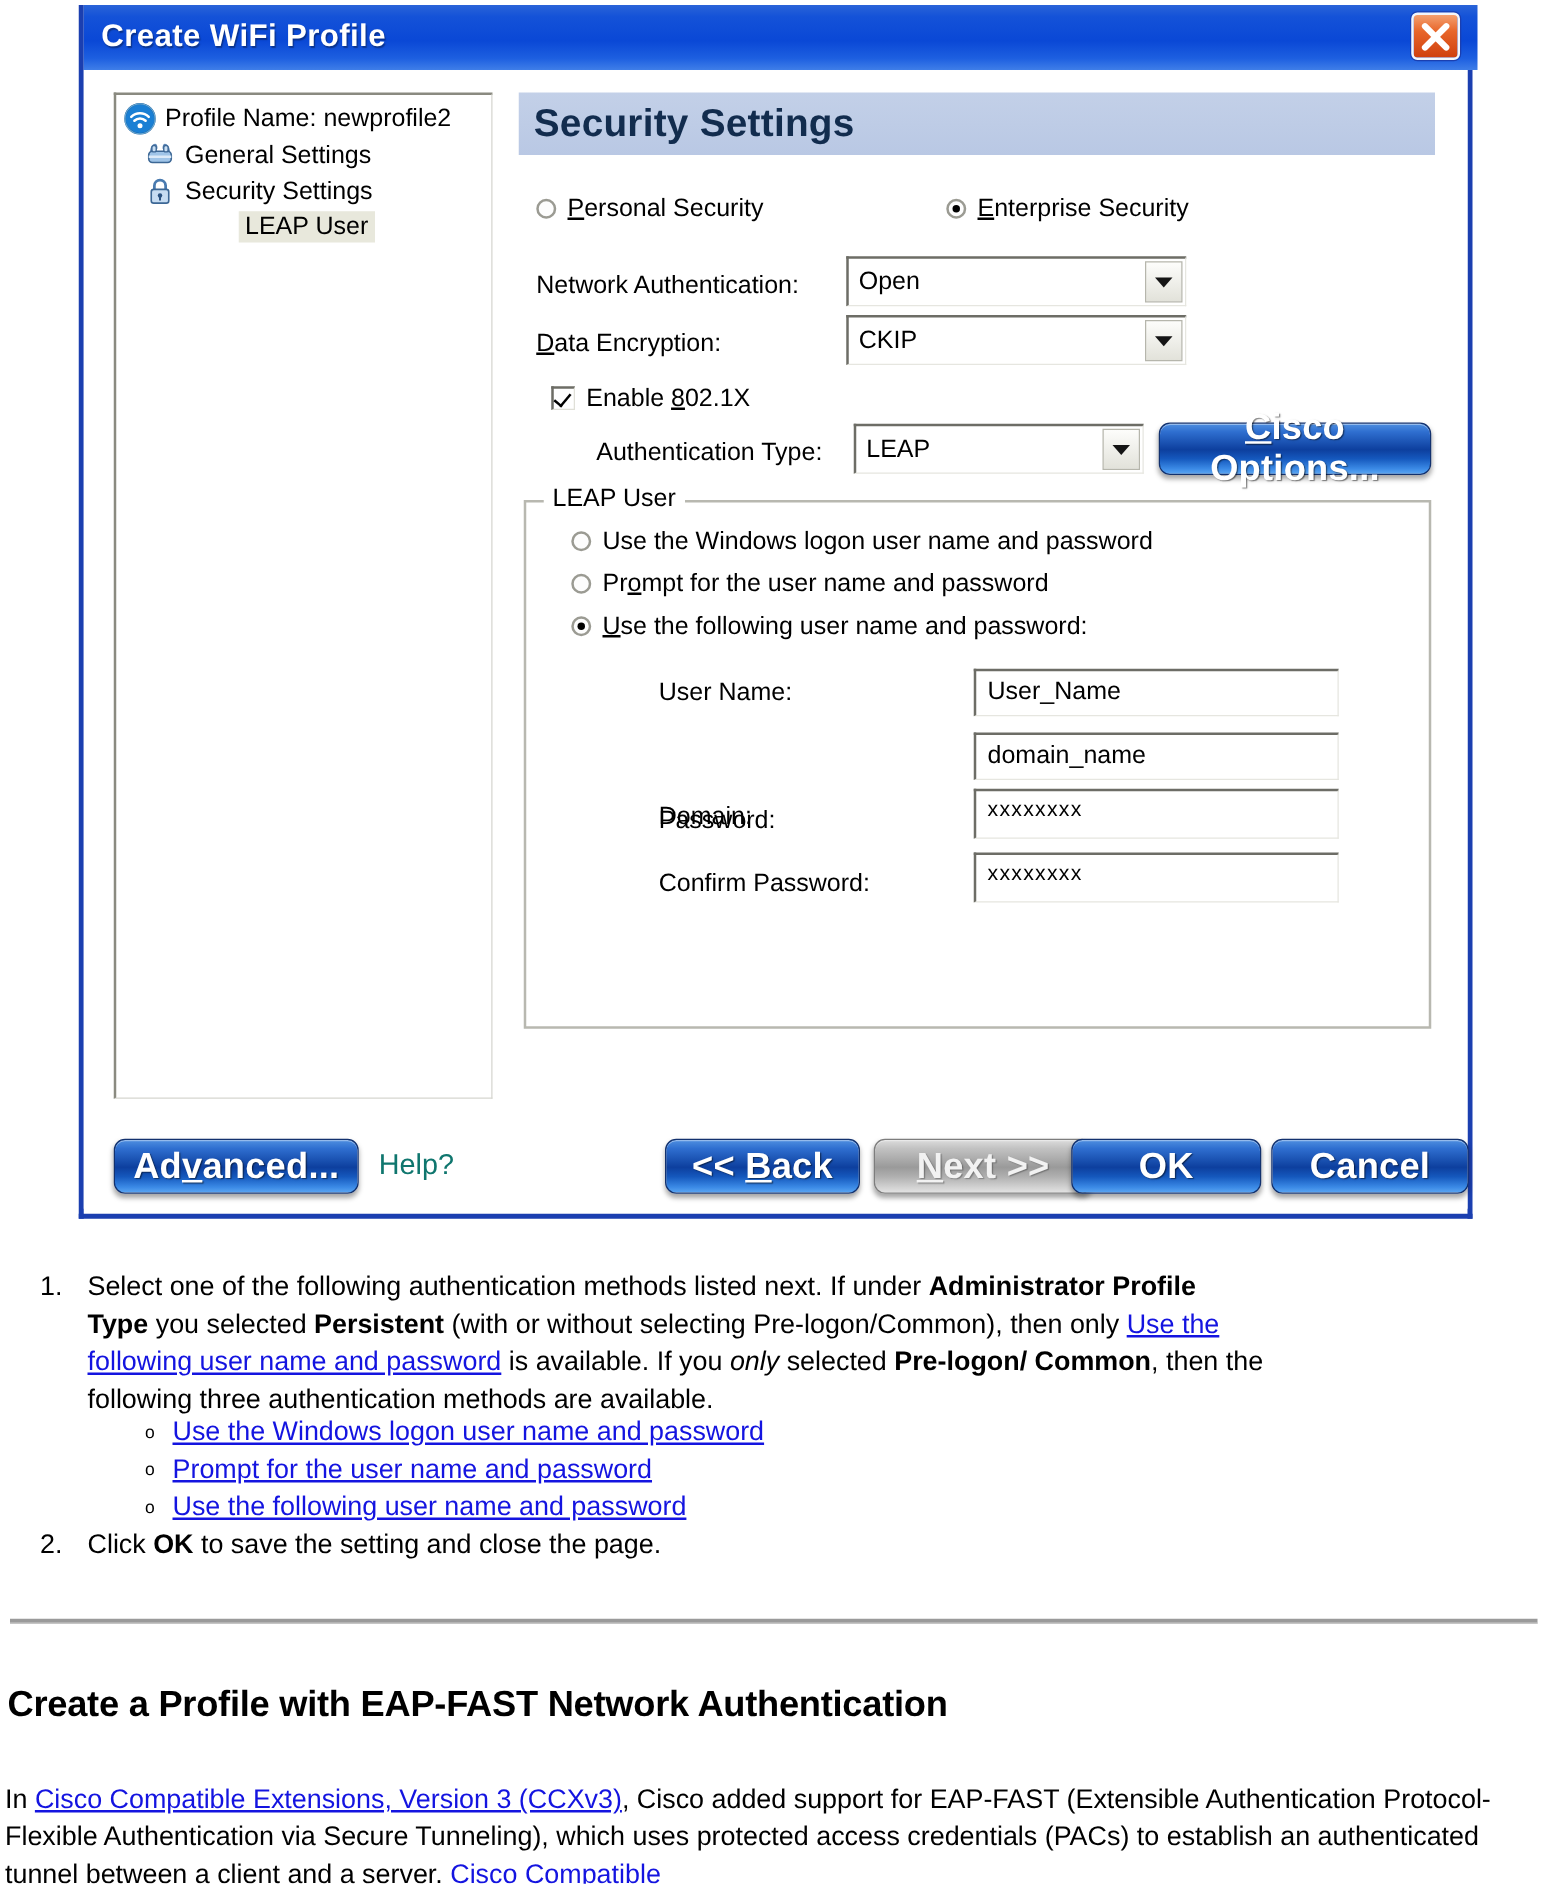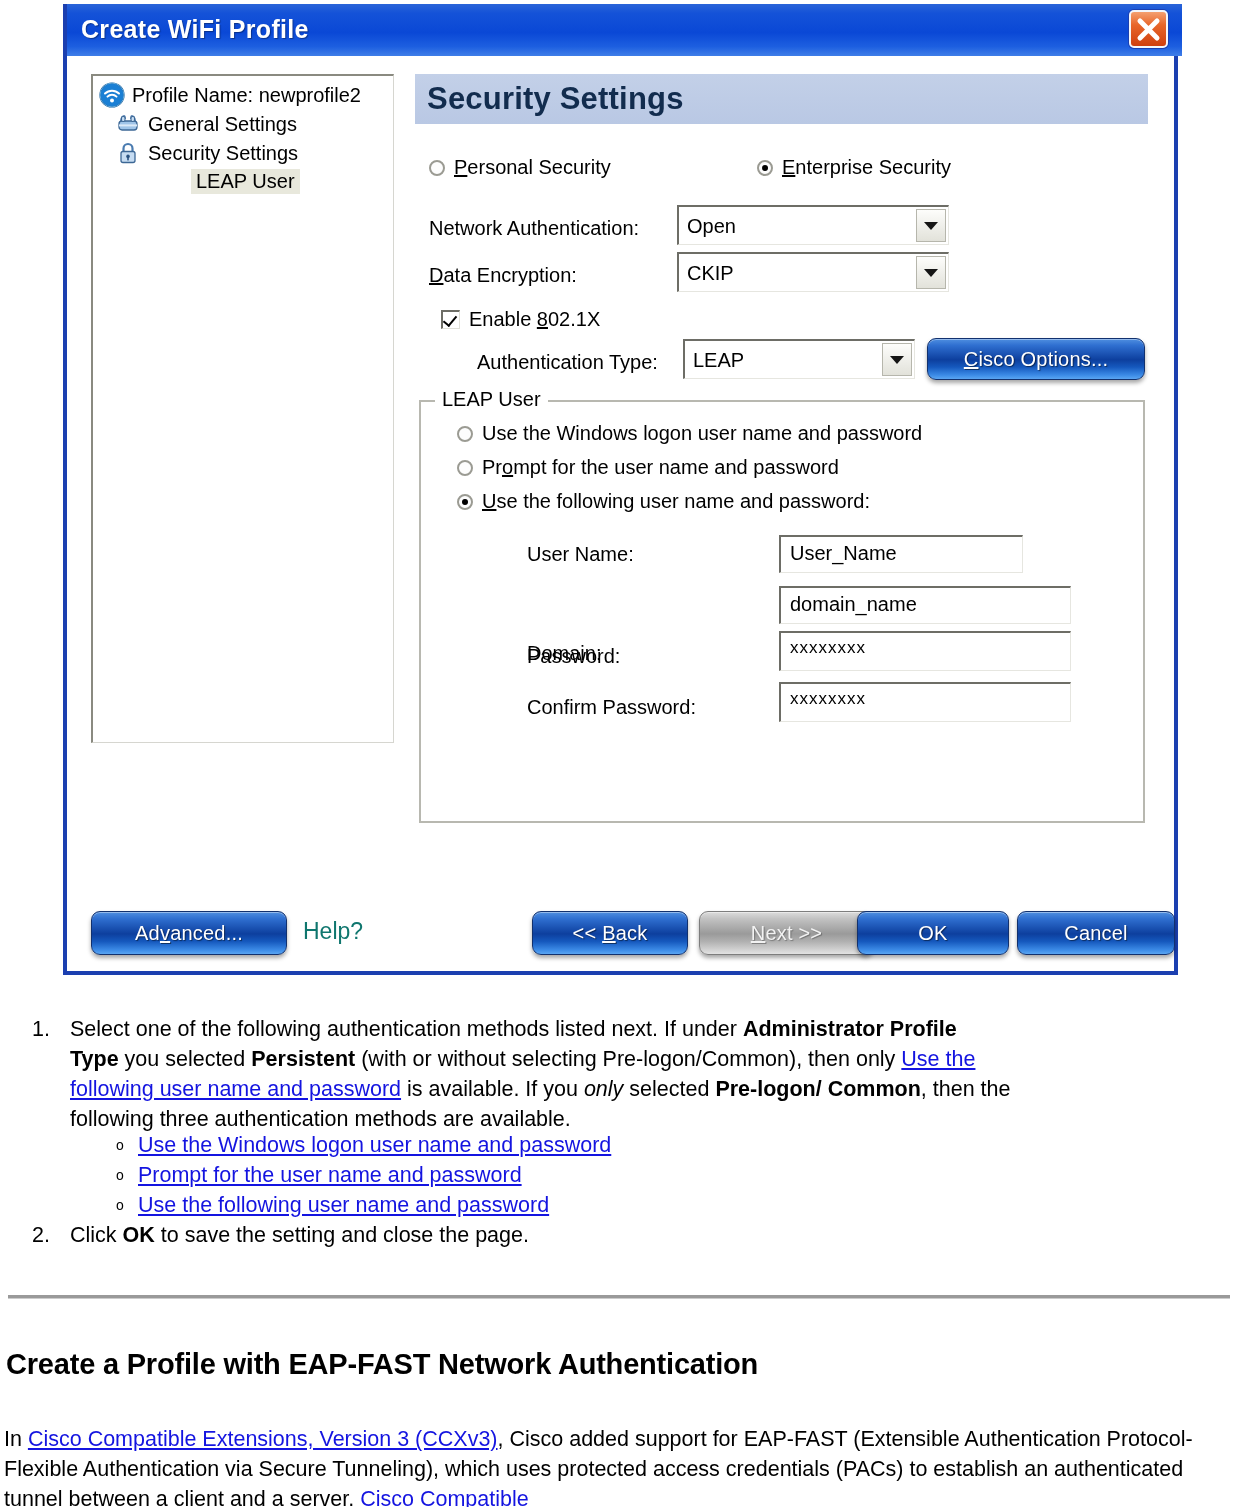--- a/index.html
+++ b/index.html
@@ -70,21 +70,21 @@
     height: 911px;
     background: #ffffff;
   }
 
   
   .tree-panel {
     position: absolute;
     left: 24px;
     top: 18px;
     width: 303px;
-    height: 669px;
+    height: 805px;
     background: #ffffff;
     border-top: 2px solid #8a8a80;
     border-left: 2px solid #8a8a80;
     border-right: 1px solid #d6d6d0;
     border-bottom: 1px solid #d6d6d0;
     box-sizing: border-box;
     text-align: center;
   }
   .tree-row {
     position: absolute;
@@ -228,22 +228,22 @@
         #4f8fe0 0%, #2f6fd0 16%,
         #0d3f9e 52%, #1558bd 70%,
         #3b8ae6 90%, #5aa5f2 100%);
     border: 1px solid #12316e;
     box-shadow: 0 3px 4px rgba(0,0,0,0.35), inset 0 1px 0 rgba(255,255,255,0.4);
     display: flex; align-items: center; justify-content: center;
     box-sizing: border-box;
   }
   .gbtn span {
     color: #ffffff;
-    font-weight: normal;
-    font-size: 20px;
+    font-weight: bold;
+    font-size: 29px;
     letter-spacing: 0.2px;
     text-shadow: 1px 1px 1px rgba(0,0,0,0.5);
     text-align: center;
   }
   .gbtn.disabled {
     background:
       linear-gradient(to bottom,
         #dcdcdc 0%, #c2c2c2 16%,
         #9a9a9a 52%, #b0b0b0 70%,
         #d2d2d2 90%, #e2e2e2 100%);
@@ -455,21 +455,21 @@
           <span class="rb"></span><span>Use the Windows logon user name and password</span>
         </div>
         <div class="radio-row" style="left:36px; top:54px;">
           <span class="rb"></span><span>Pr</span><span class="u">o</span><span>mpt for the user name and password</span>
         </div>
         <div class="radio-row" style="left:36px; top:88px;">
           <span class="rb checked"></span><span class="u">U</span><span>se the following user name and password:</span>
         </div>
 
         <div class="frm-label" style="left:106px; top:141px;">User Name:</div>
-        <div class="tinput" style="left:358px; top:133px; width:244px; height:38px;">
+        <div class="tinput" style="left:358px; top:133px; width:292px; height:38px;">
           <span>User_Name</span>
         </div>
 
         <div class="frm-label" style="left:106px; top:192px;margin-top:48px;">Domain:</div>
         <div class="tinput" style="left:358px; top:184px; width:292px; height:38px;">
           <span>domain_name</span>
         </div>
 
         <div class="frm-label" style="left:106px; top:243px;">Password:</div>
         <div class="tinput pw" style="left:358px; top:229px; width:292px; height:40px;">

